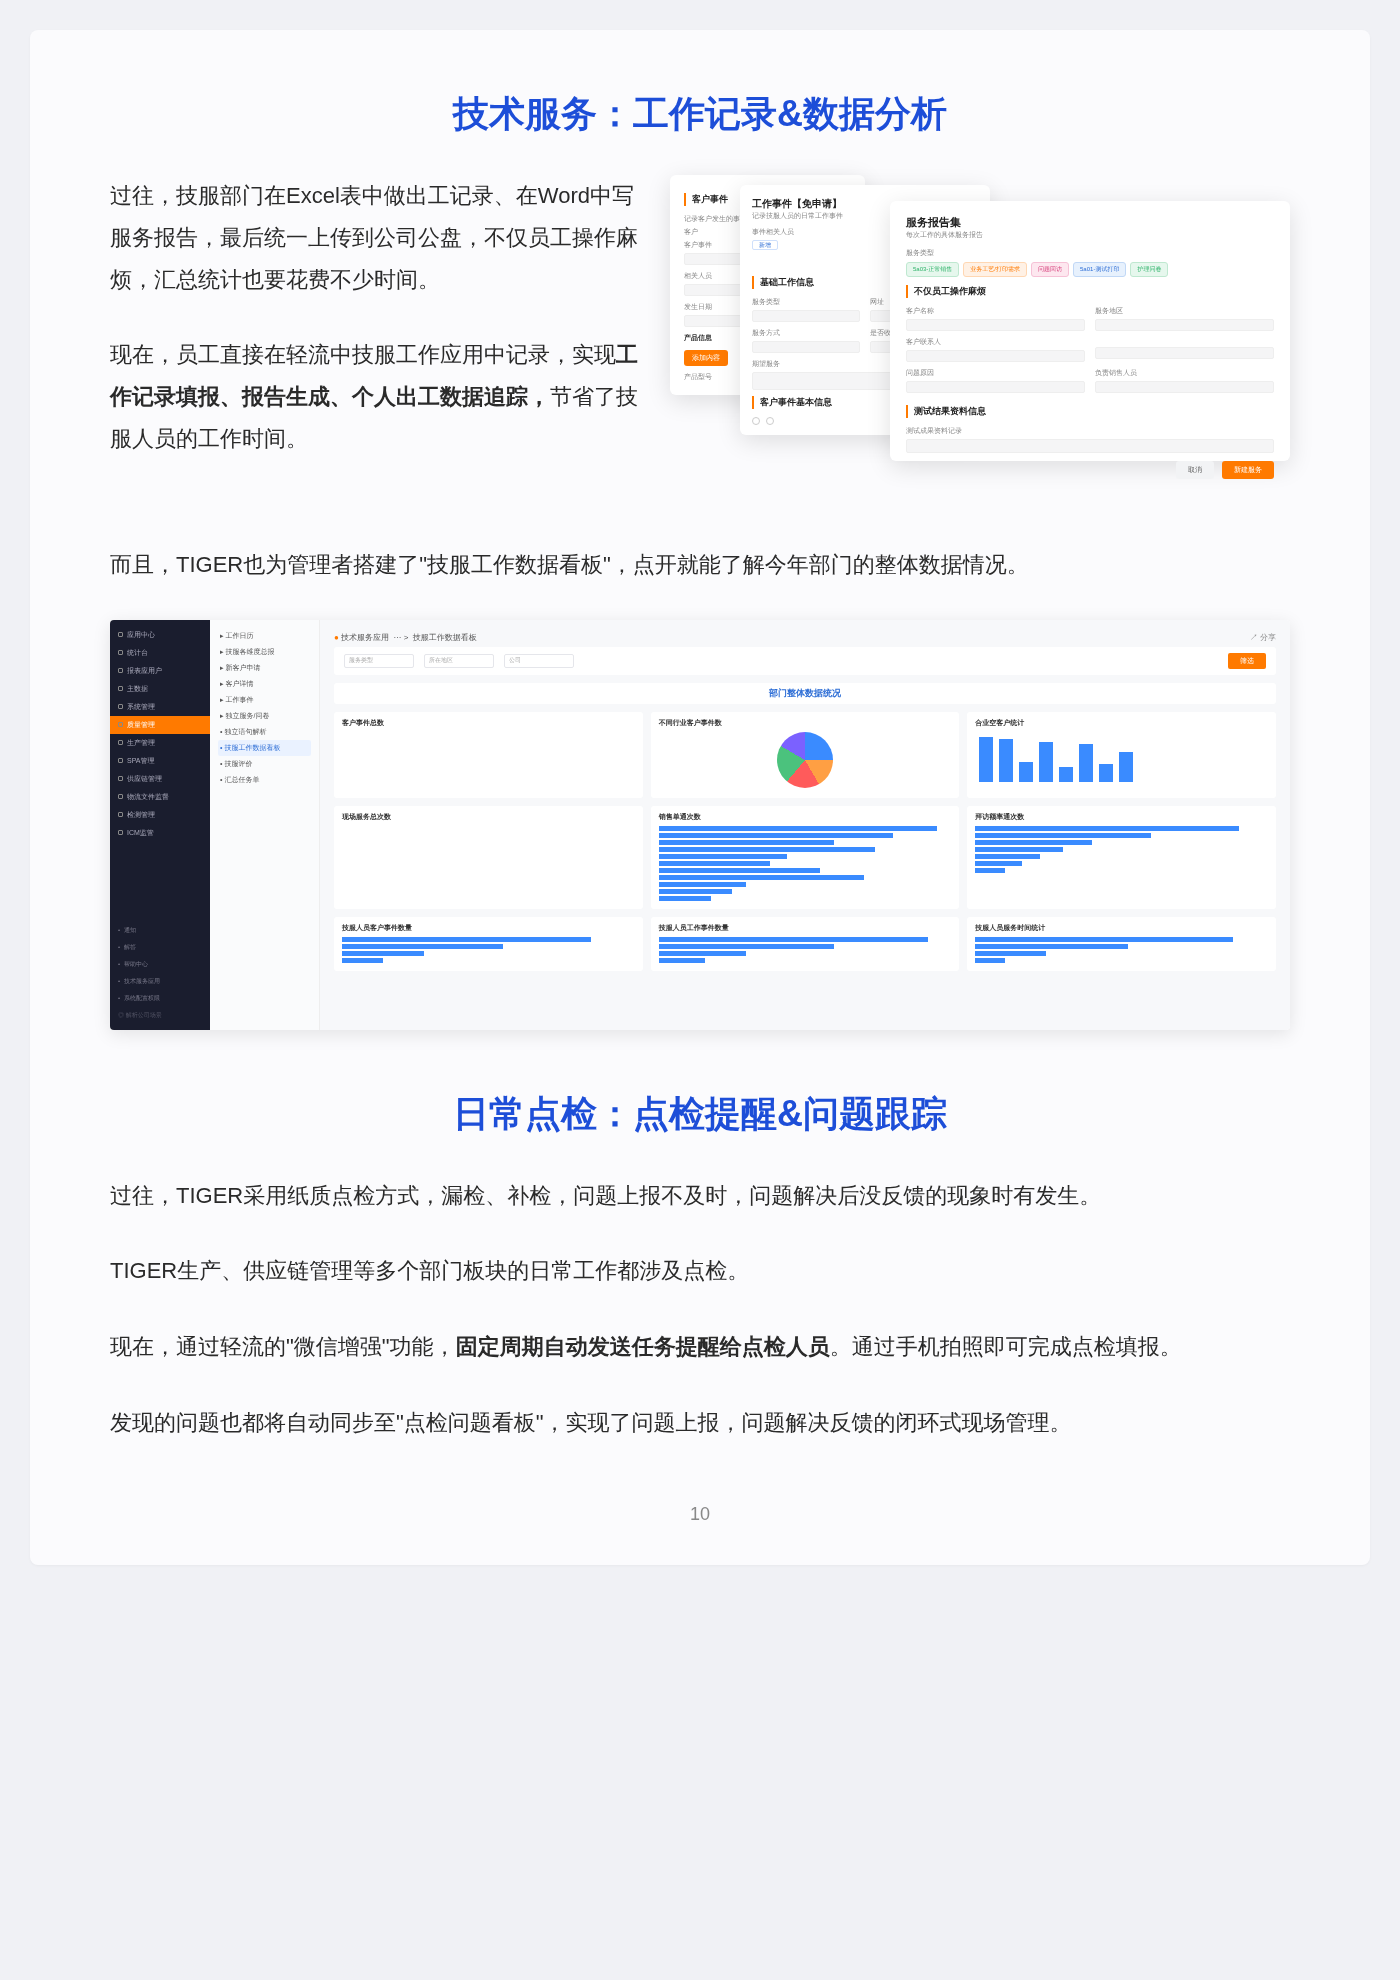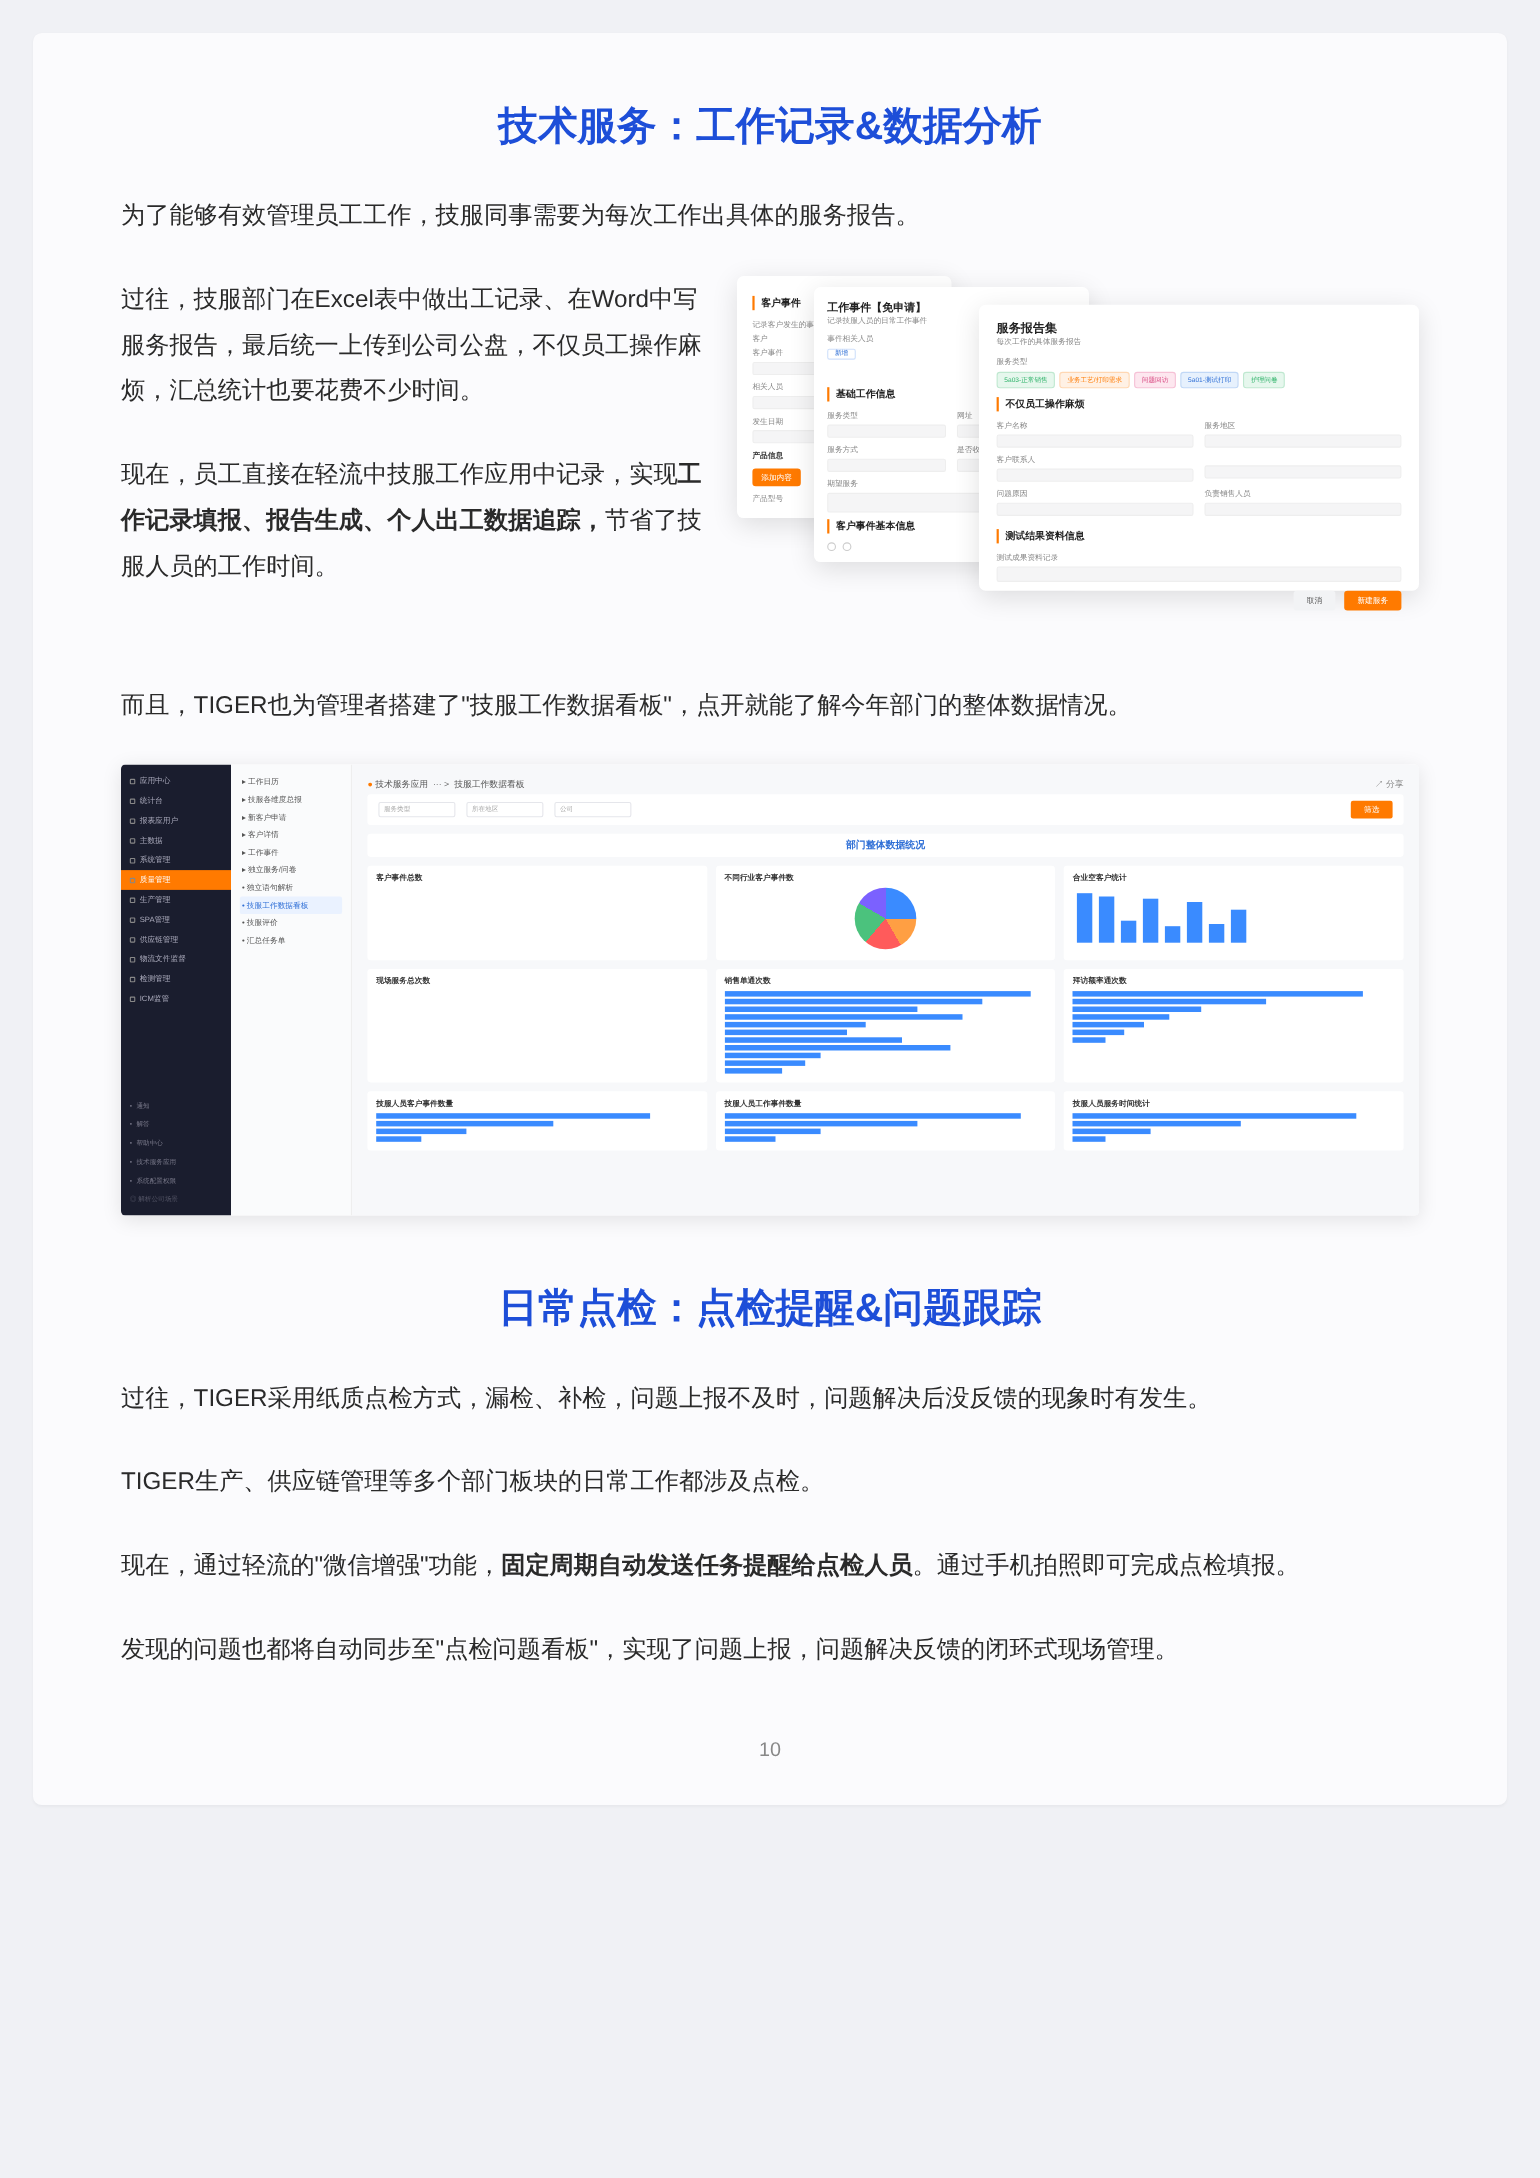--- a/index.html
+++ b/index.html
@@ -67,21 +67,20 @@
   .page-num{ text-align:center; color:#888; font-size:18px; margin-top:60px;}
   .spaced { margin-top: 32px; }
 </style>
 </head>
 <body>
 
 <div class="page">
 
   <h1 class="section-title">技术服务：工作记录&amp;数据分析</h1>
 
-  <p class="body">为了能够有效管理员工工作，技服同事需要为每次工作出具体的服务报告。</p>
 
   <div class="two-col">
     <div class="text">
       <p class="body">过往，技服部门在Excel表中做出工记录、在Word中写服务报告，最后统一上传到公司公盘，不仅员工操作麻烦，汇总统计也要花费不少时间。</p>
       <p class="body">
         <span>现在，员工直接在轻流中技服工作应用中记录，实现</span><b>工作记录填报、报告生成、个人出工数据追踪，</b><span>节省了技服人员的工作时间。</span>
       </p>
     </div>
     <div class="img">
       <div class="shot1">

